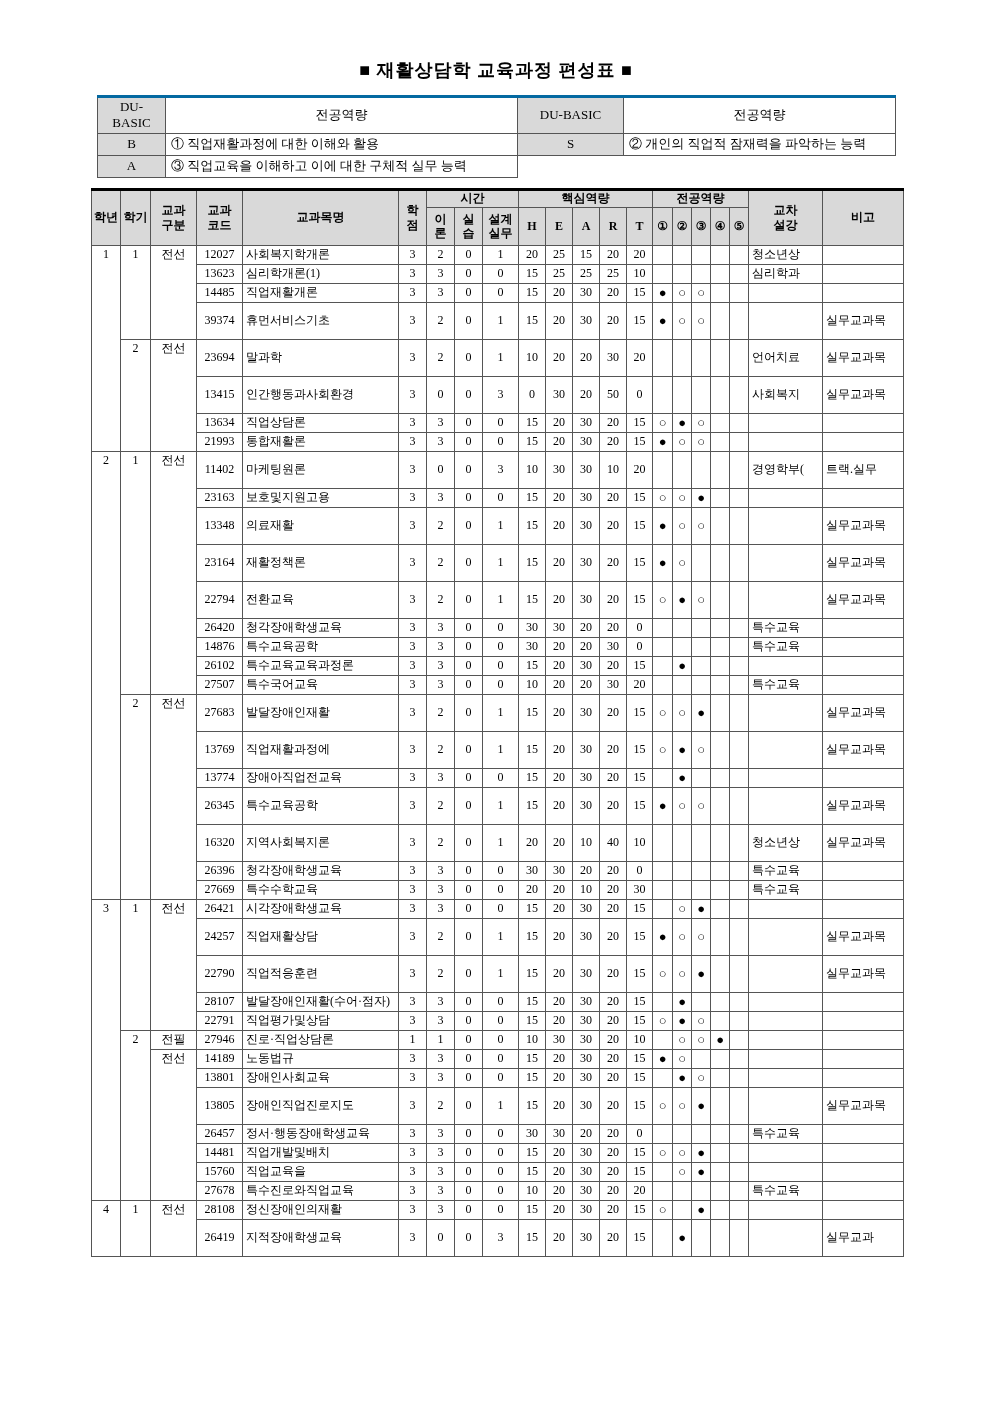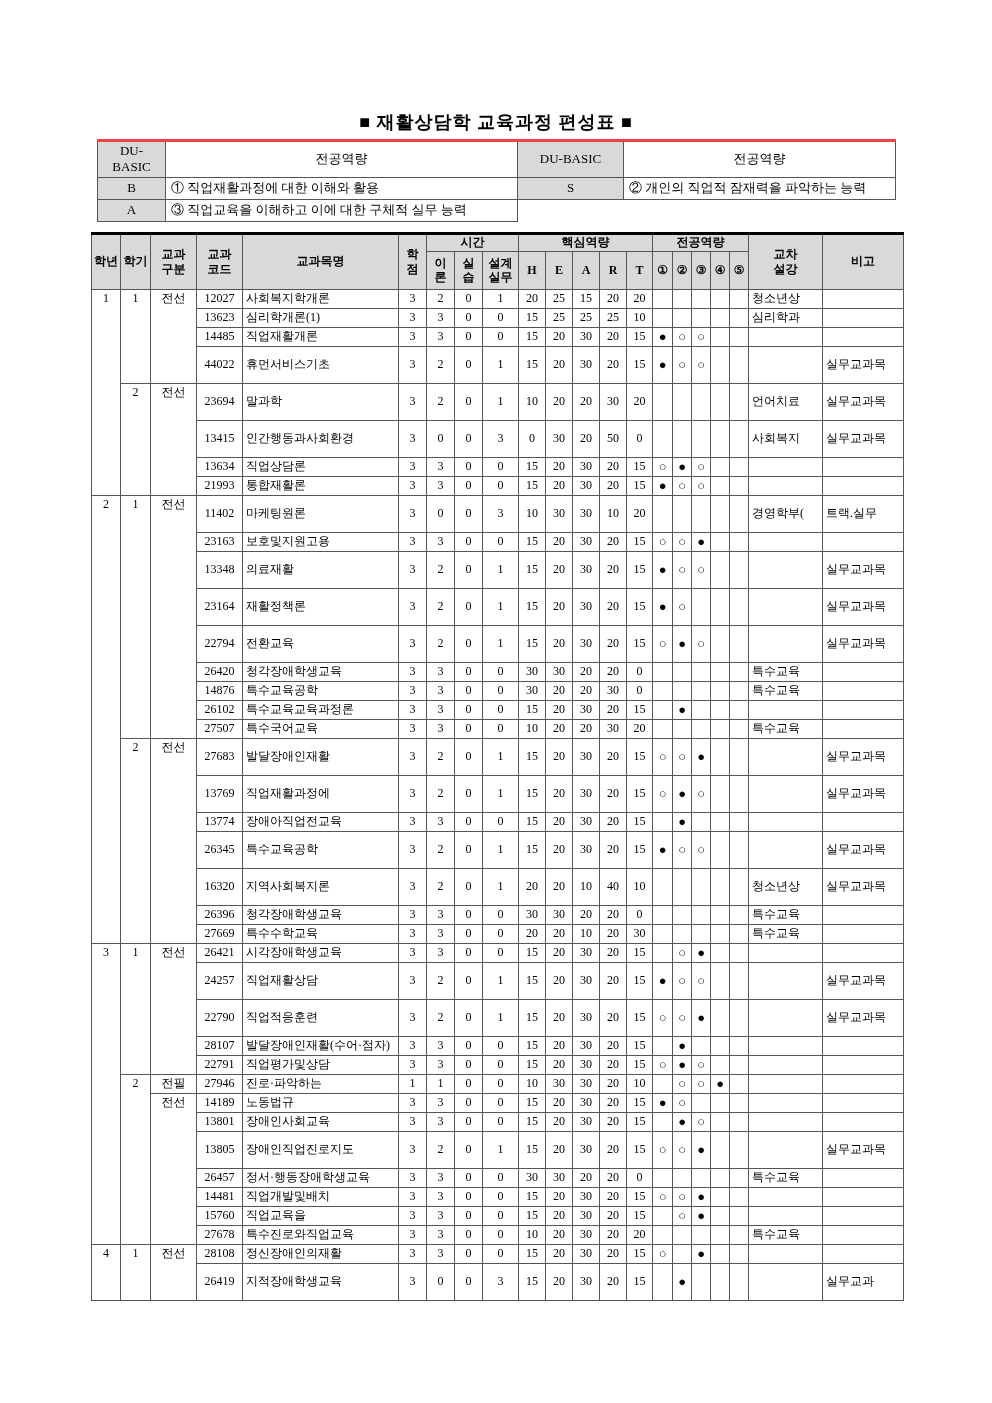--- a/index.html
+++ b/index.html
@@ -1,21 +1,21 @@
 <!DOCTYPE html>
 <html><head>
 <meta charset="utf-8">
 <style>
   html,body { margin:0; padding:0; background:#fff; }
   body { width:992px; height:1403px; font-family:"Liberation Serif","DejaVu Serif",serif; color:#000; }
   .page { position:relative; width:992px; height:1403px; overflow:hidden; background:#fff; }
-  .title { padding-top:110px; text-align:center; font-size:18px; font-weight:bold; letter-spacing:1px; }
+  .title { padding-top:58px; text-align:center; font-size:18px; font-weight:bold; letter-spacing:1px; }
   table { border-collapse:collapse; table-layout:fixed; }
   
-  .du-table { margin:5px 0 0 97px; width:798px; border-top:3px solid #ef4444; font-size:13px; }
+  .du-table { margin:13px 0 0 97px; width:798px; border-top:3px solid #0369a1; font-size:13px; }
   .du-table td { border:1px solid #555; padding:1px 5px; line-height:1.25; }
   .du-table tr.r1 { height:36px; }
   .du-table tr.r2, .du-table tr.r3 { height:22px; }
   .du-table td.nb { border-left:none; border-right:none; border-bottom:none; }
   .g { background:#d9d9d9; }
   .c { text-align:center; }
   .l { text-align:left; }
   
   .main-table { margin:10px 0 0 91px; width:812px; border-top:3px solid #000; font-size:12px; }
   .main-table th, .main-table td { border:1px solid #555; padding:0 2px; overflow:hidden; line-height:1.18; }
@@ -182,21 +182,21 @@
           <td class="c">15</td>
           <td class="c comp">●</td>
           <td class="c comp">○</td>
           <td class="c comp">○</td>
           <td class="c comp"></td>
           <td class="c comp"></td>
           <td class="l"></td>
           <td class="l"></td>
         </tr>
         <tr class="tall">
-          <td class="c">44022</td>
+          <td class="c">39374</td>
           <td class="l">휴먼서비스기초</td>
           <td class="c">3</td>
           <td class="c">2</td>
           <td class="c">0</td>
           <td class="c">1</td>
           <td class="c">15</td>
           <td class="c">20</td>
           <td class="c">30</td>
           <td class="c">20</td>
           <td class="c">15</td>
@@ -715,21 +715,21 @@
           <td class="c comp">○</td>
           <td class="c comp"></td>
           <td class="c comp"></td>
           <td class="l"></td>
           <td class="l"></td>
         </tr>
         <tr class="single">
           <td rowspan="8" class="c v">2</td>
           <td rowspan="1" class="c v">전필</td>
           <td class="c">27946</td>
-          <td class="l">진로·파악하는</td>
+          <td class="l">진로·직업상담론</td>
           <td class="c">1</td>
           <td class="c">1</td>
           <td class="c">0</td>
           <td class="c">0</td>
           <td class="c">10</td>
           <td class="c">30</td>
           <td class="c">30</td>
           <td class="c">20</td>
           <td class="c">10</td>
           <td class="c comp"></td>

